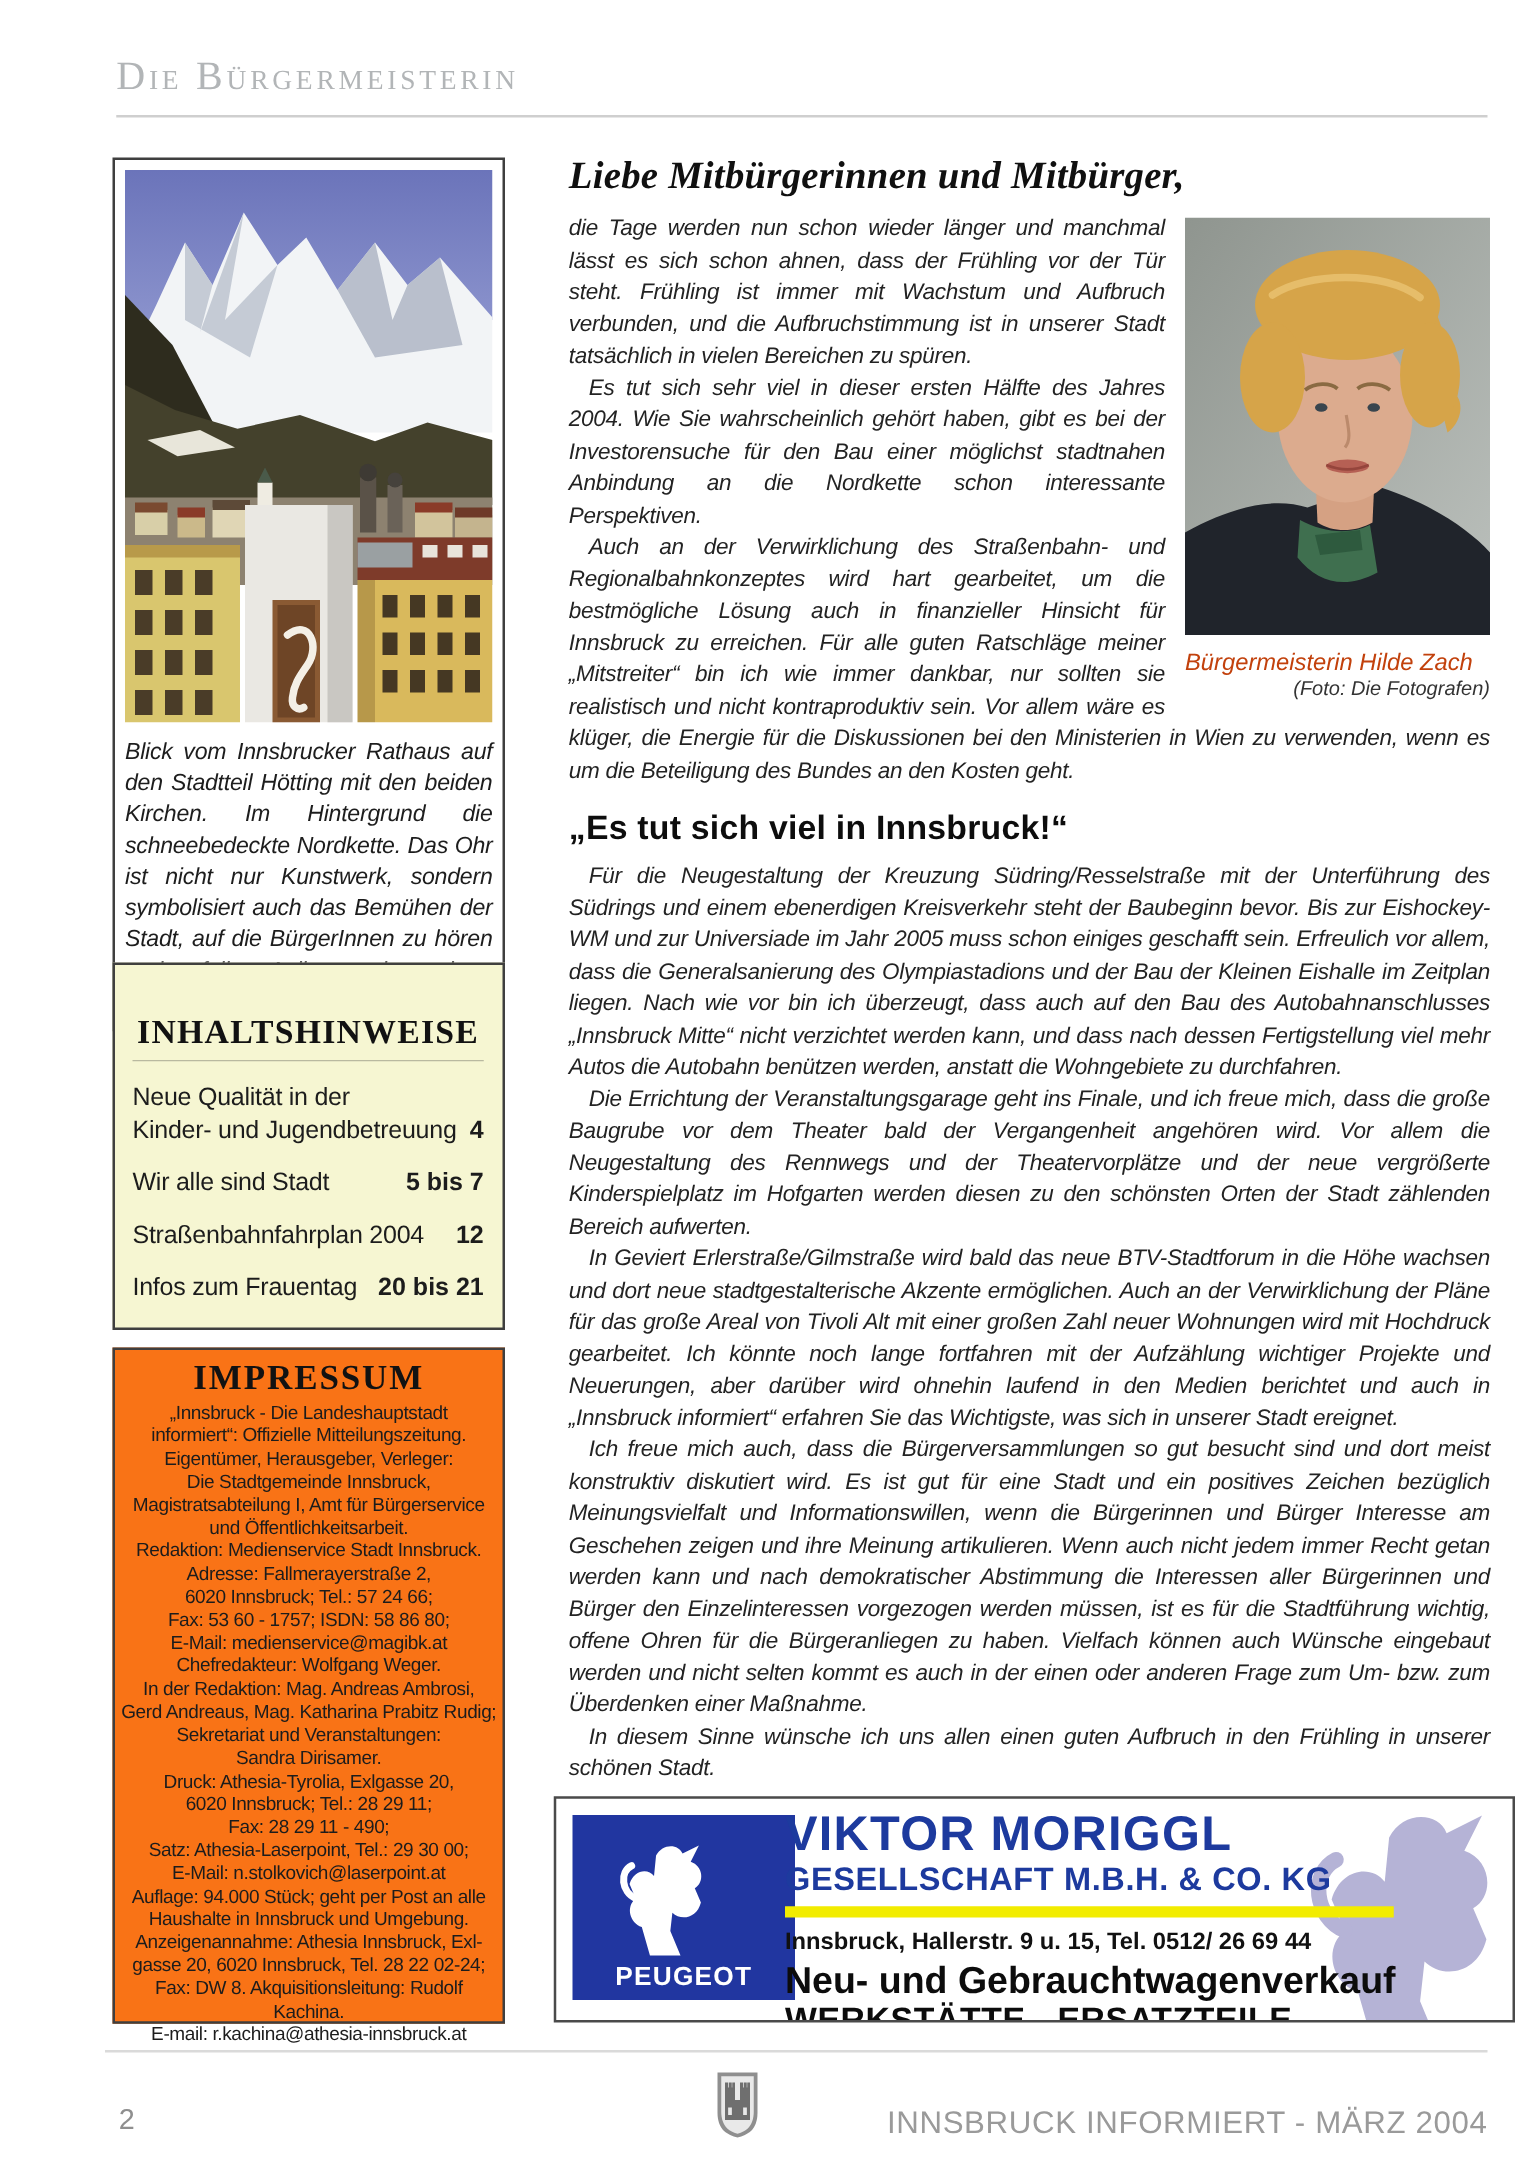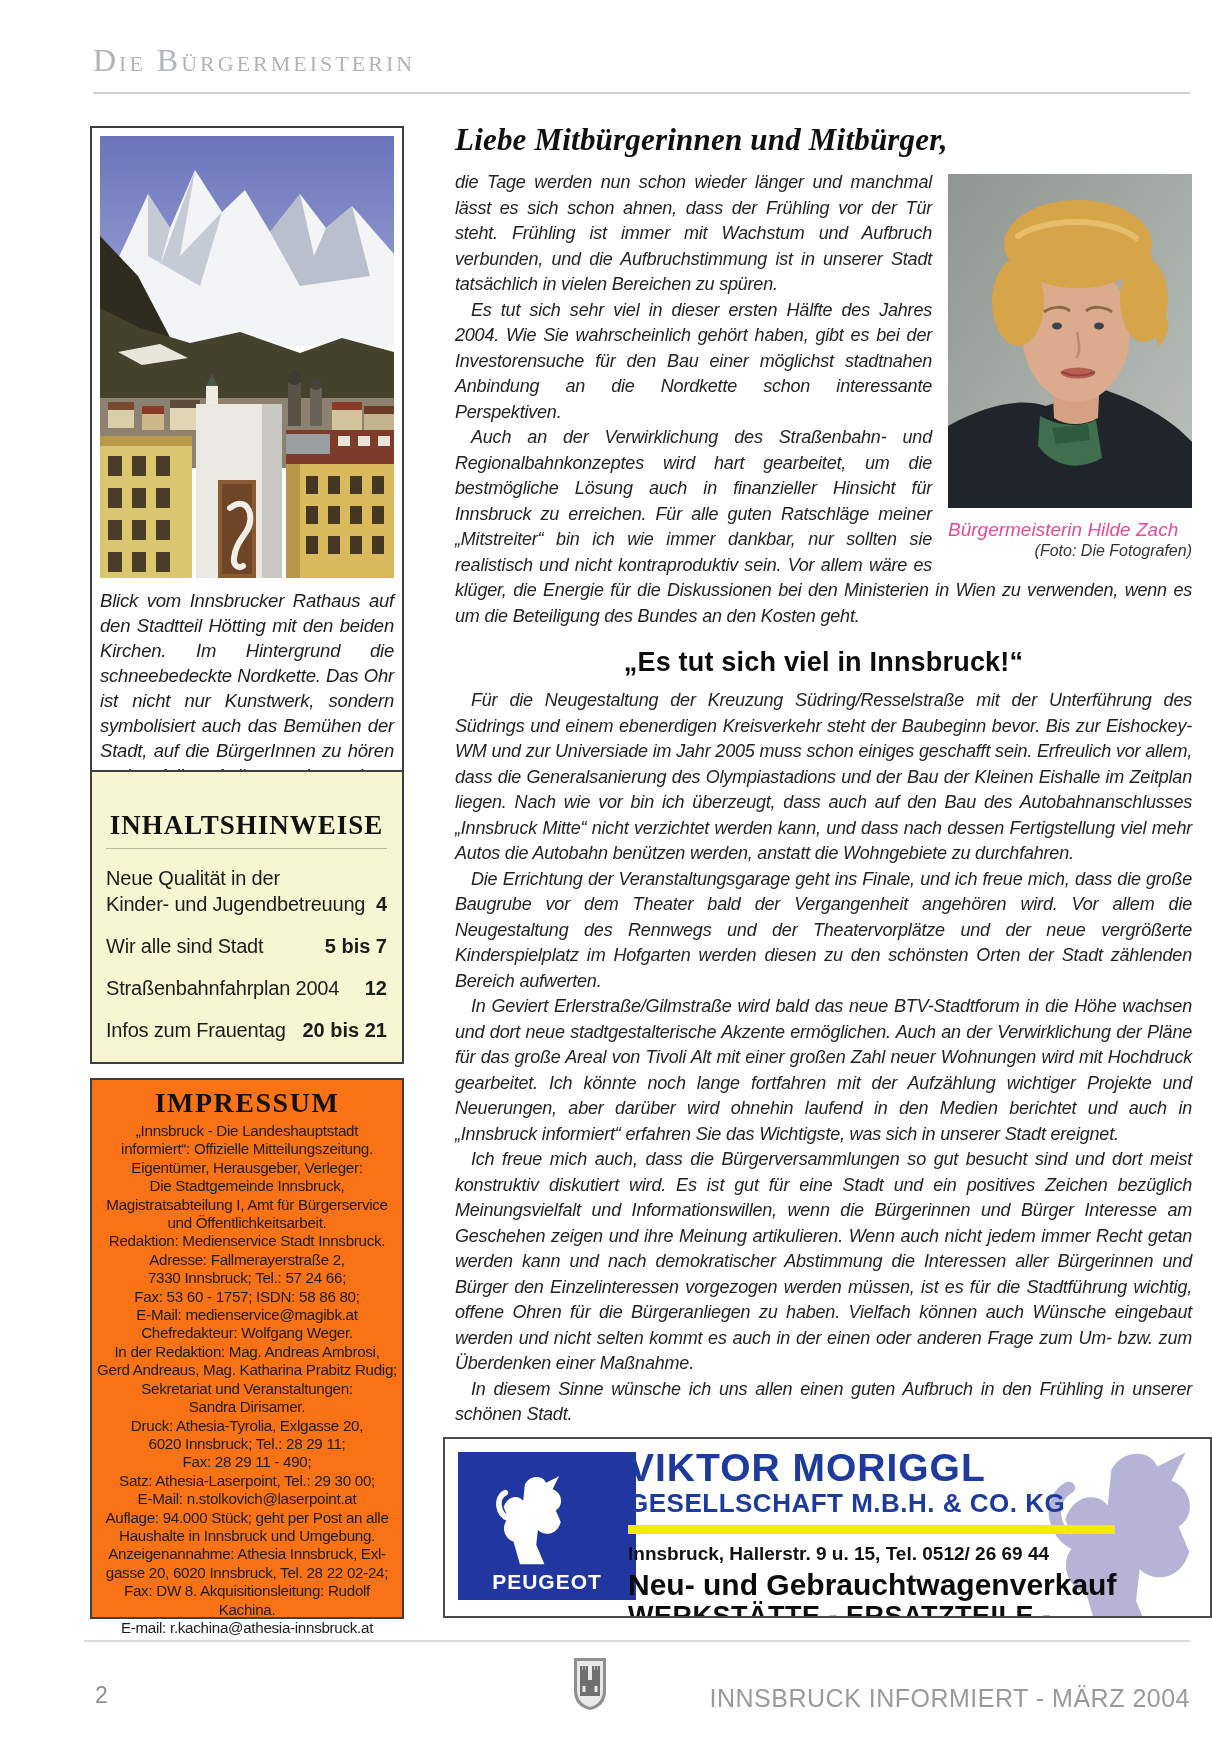--- a/index.html
+++ b/index.html
@@ -34,26 +34,26 @@
         letter-spacing:1.5px;color:#121212;margin:2px 0 3px 0;}
   .impressum-line{font-size:15.2px;line-height:18.4px;color:#1c1c1c;letter-spacing:-0.3px;}
 
   .bottom-rule{position:absolute;left:84px;top:1640px;width:1106px;height:2px;background:#dadada;}
 
   
   .main-col{position:absolute;left:455px;top:122px;width:737px;}
   .salutation{font-family:"Liberation Serif",serif;font-style:italic;font-weight:bold;
         font-size:31px;color:#101010;margin:0 0 12px 0;letter-spacing:0.2px;}
   .portrait-float{float:right;width:244px;margin:4px 0 4px 16px;}
-  .portrait-caption{font-style:italic;font-size:19px;line-height:24px;color:#ec4899;margin-top:6px;}
+  .portrait-caption{font-style:italic;font-size:19px;line-height:24px;color:#c2410c;margin-top:6px;}
   .portrait-credit{font-style:italic;font-size:16px;color:#333;text-align:right;}
   p.body{margin:0;text-align:justify;font-style:italic;font-size:18px;line-height:25.5px;
         color:#232323;letter-spacing:-0.2px;}
   p.body.indent{text-indent:16px;}
-  .section-title{font-weight:bold;font-size:27px;color:#0d0d0d;margin:18px 0 10px 0;letter-spacing:0.2px;text-align:center;}
+  .section-title{font-weight:bold;font-size:27px;color:#0d0d0d;margin:18px 0 10px 0;letter-spacing:0.2px;}
   .signature-area{position:relative;height:138px;}
   .signature-area svg{position:absolute;left:250px;top:2px;}
   .signature-role{position:absolute;left:395px;top:108px;font-style:italic;font-size:20px;color:#1b1b1b;}
 
   
   .ad-box{position:absolute;left:443px;top:1437px;width:769px;height:181px;box-sizing:border-box;
         border:2px solid #4a4a4a;background:#fff;overflow:hidden;}
   .ad-lion-watermark{position:absolute;right:-24px;top:-22px;z-index:0;}
   .peugeot-tile{position:absolute;left:13px;top:13px;width:178px;height:148px;background:#2136a0;z-index:1;}
   .peugeot-tile svg{position:absolute;left:32px;top:8px;}
@@ -183,21 +183,21 @@
   <div class="impressum-box">
     <div class="impressum-title">IMPRESSUM</div>
     <div class="impressum-line">„Innsbruck - Die Landeshauptstadt</div>
     <div class="impressum-line">informiert“: Offizielle Mitteilungszeitung.</div>
     <div class="impressum-line">Eigentümer, Herausgeber, Verleger:</div>
     <div class="impressum-line">Die Stadtgemeinde Innsbruck,</div>
     <div class="impressum-line">Magistratsabteilung I, Amt für Bürgerservice</div>
     <div class="impressum-line">und Öffentlichkeitsarbeit.</div>
     <div class="impressum-line">Redaktion: Medienservice Stadt Innsbruck.</div>
     <div class="impressum-line">Adresse: Fallmerayerstraße 2,</div>
-    <div class="impressum-line">7330 Innsbruck; Tel.: 57 24 66;</div>
+    <div class="impressum-line">6020 Innsbruck; Tel.: 57 24 66;</div>
     <div class="impressum-line">Fax: 53 60 - 1757; ISDN: 58 86 80;</div>
     <div class="impressum-line">E-Mail: medienservice@magibk.at</div>
     <div class="impressum-line">Chefredakteur: Wolfgang Weger.</div>
     <div class="impressum-line">In der Redaktion: Mag. Andreas Ambrosi,</div>
     <div class="impressum-line">Gerd Andreaus, Mag. Katharina Prabitz Rudig;</div>
     <div class="impressum-line">Sekretariat und Veranstaltungen:</div>
     <div class="impressum-line">Sandra Dirisamer.</div>
     <div class="impressum-line">Druck: Athesia-Tyrolia, Exlgasse 20,</div>
     <div class="impressum-line">6020 Innsbruck; Tel.: 28 29 11;</div>
     <div class="impressum-line">Fax: 28 29 11 - 490;</div>

